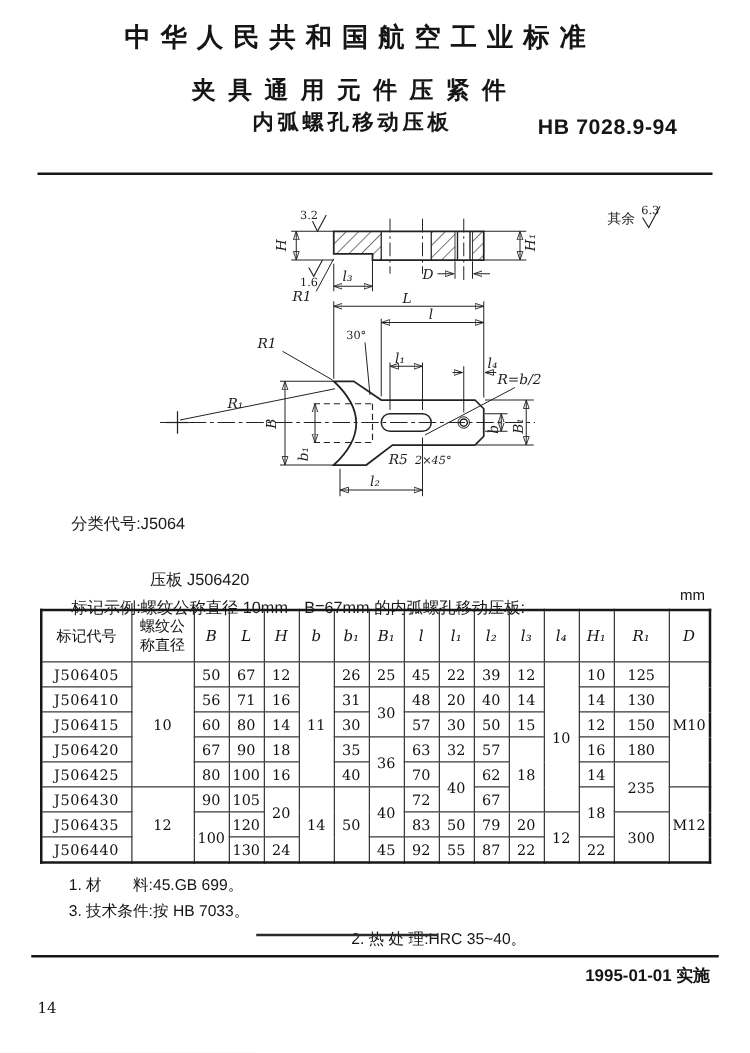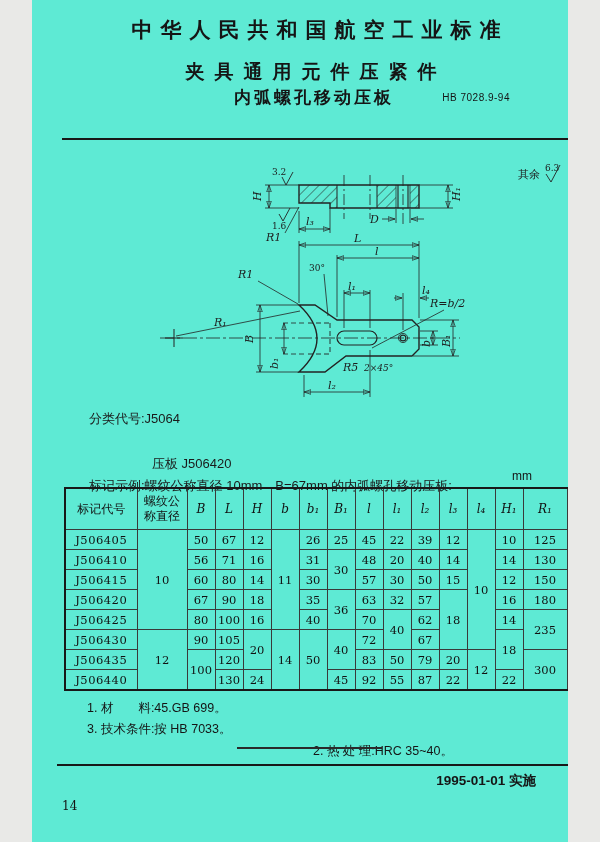--- a/index.html
+++ b/index.html
@@ -1,22 +1,22 @@
 <!DOCTYPE html>
 <html><head>
 <meta charset="utf-8">
 <style>
   html,body{margin:0;padding:0;}
   body{background:#e9e9e7;font-family:"Liberation Sans",sans-serif;}
-  .page{position:relative;width:536px;height:842px;background:#5eead4;color:#151515;overflow:hidden;margin:0 auto;}
+  .page{position:relative;width:600px;height:842px;background:#ffffff;color:#151515;overflow:hidden;margin:0 auto;}
   .abs{position:absolute;}
   .org-title{top:16px;left:0;width:600px;text-align:center;font-size:21px;font-weight:bold;letter-spacing:8px;transform:translateX(-12px);}
   .title1{top:59px;left:0;width:600px;text-align:center;font-size:19px;font-weight:bold;letter-spacing:10px;transform:translateX(-16px);}
   .title2{top:86px;left:0;width:600px;text-align:center;font-size:17px;font-weight:bold;letter-spacing:3px;transform:translateX(-18px);}
-  .hb-no{top:92px;right:58px;font-size:10px;font-weight:normal;letter-spacing:.5px;}
+  .hb-no{top:92px;right:58px;font-size:17px;font-weight:bold;letter-spacing:.5px;}
   .rule-header{top:138px;left:30px;width:540px;height:2px;background:#181818;}
   .body-text{font-size:13px;color:#1a1a1a;}
   .class-code{top:410px;left:57px;}
   .example1{top:433px;left:57px;margin-top:44px;}
   .example2{top:455px;left:120px;}
   .unit{top:469px;right:36px;font-size:12px;text-align:right;}
   table.spec{position:absolute;top:487px;left:32px;border-collapse:collapse;table-layout:fixed;width:537px;
     font-family:"DejaVu Serif",serif;font-size:11.5px;color:#111;}
   table.spec th,table.spec td{border:1px solid #3a3a3a;text-align:center;vertical-align:middle;padding:0 1px;overflow:hidden;}
   table.spec{border:2px solid #181818;}

